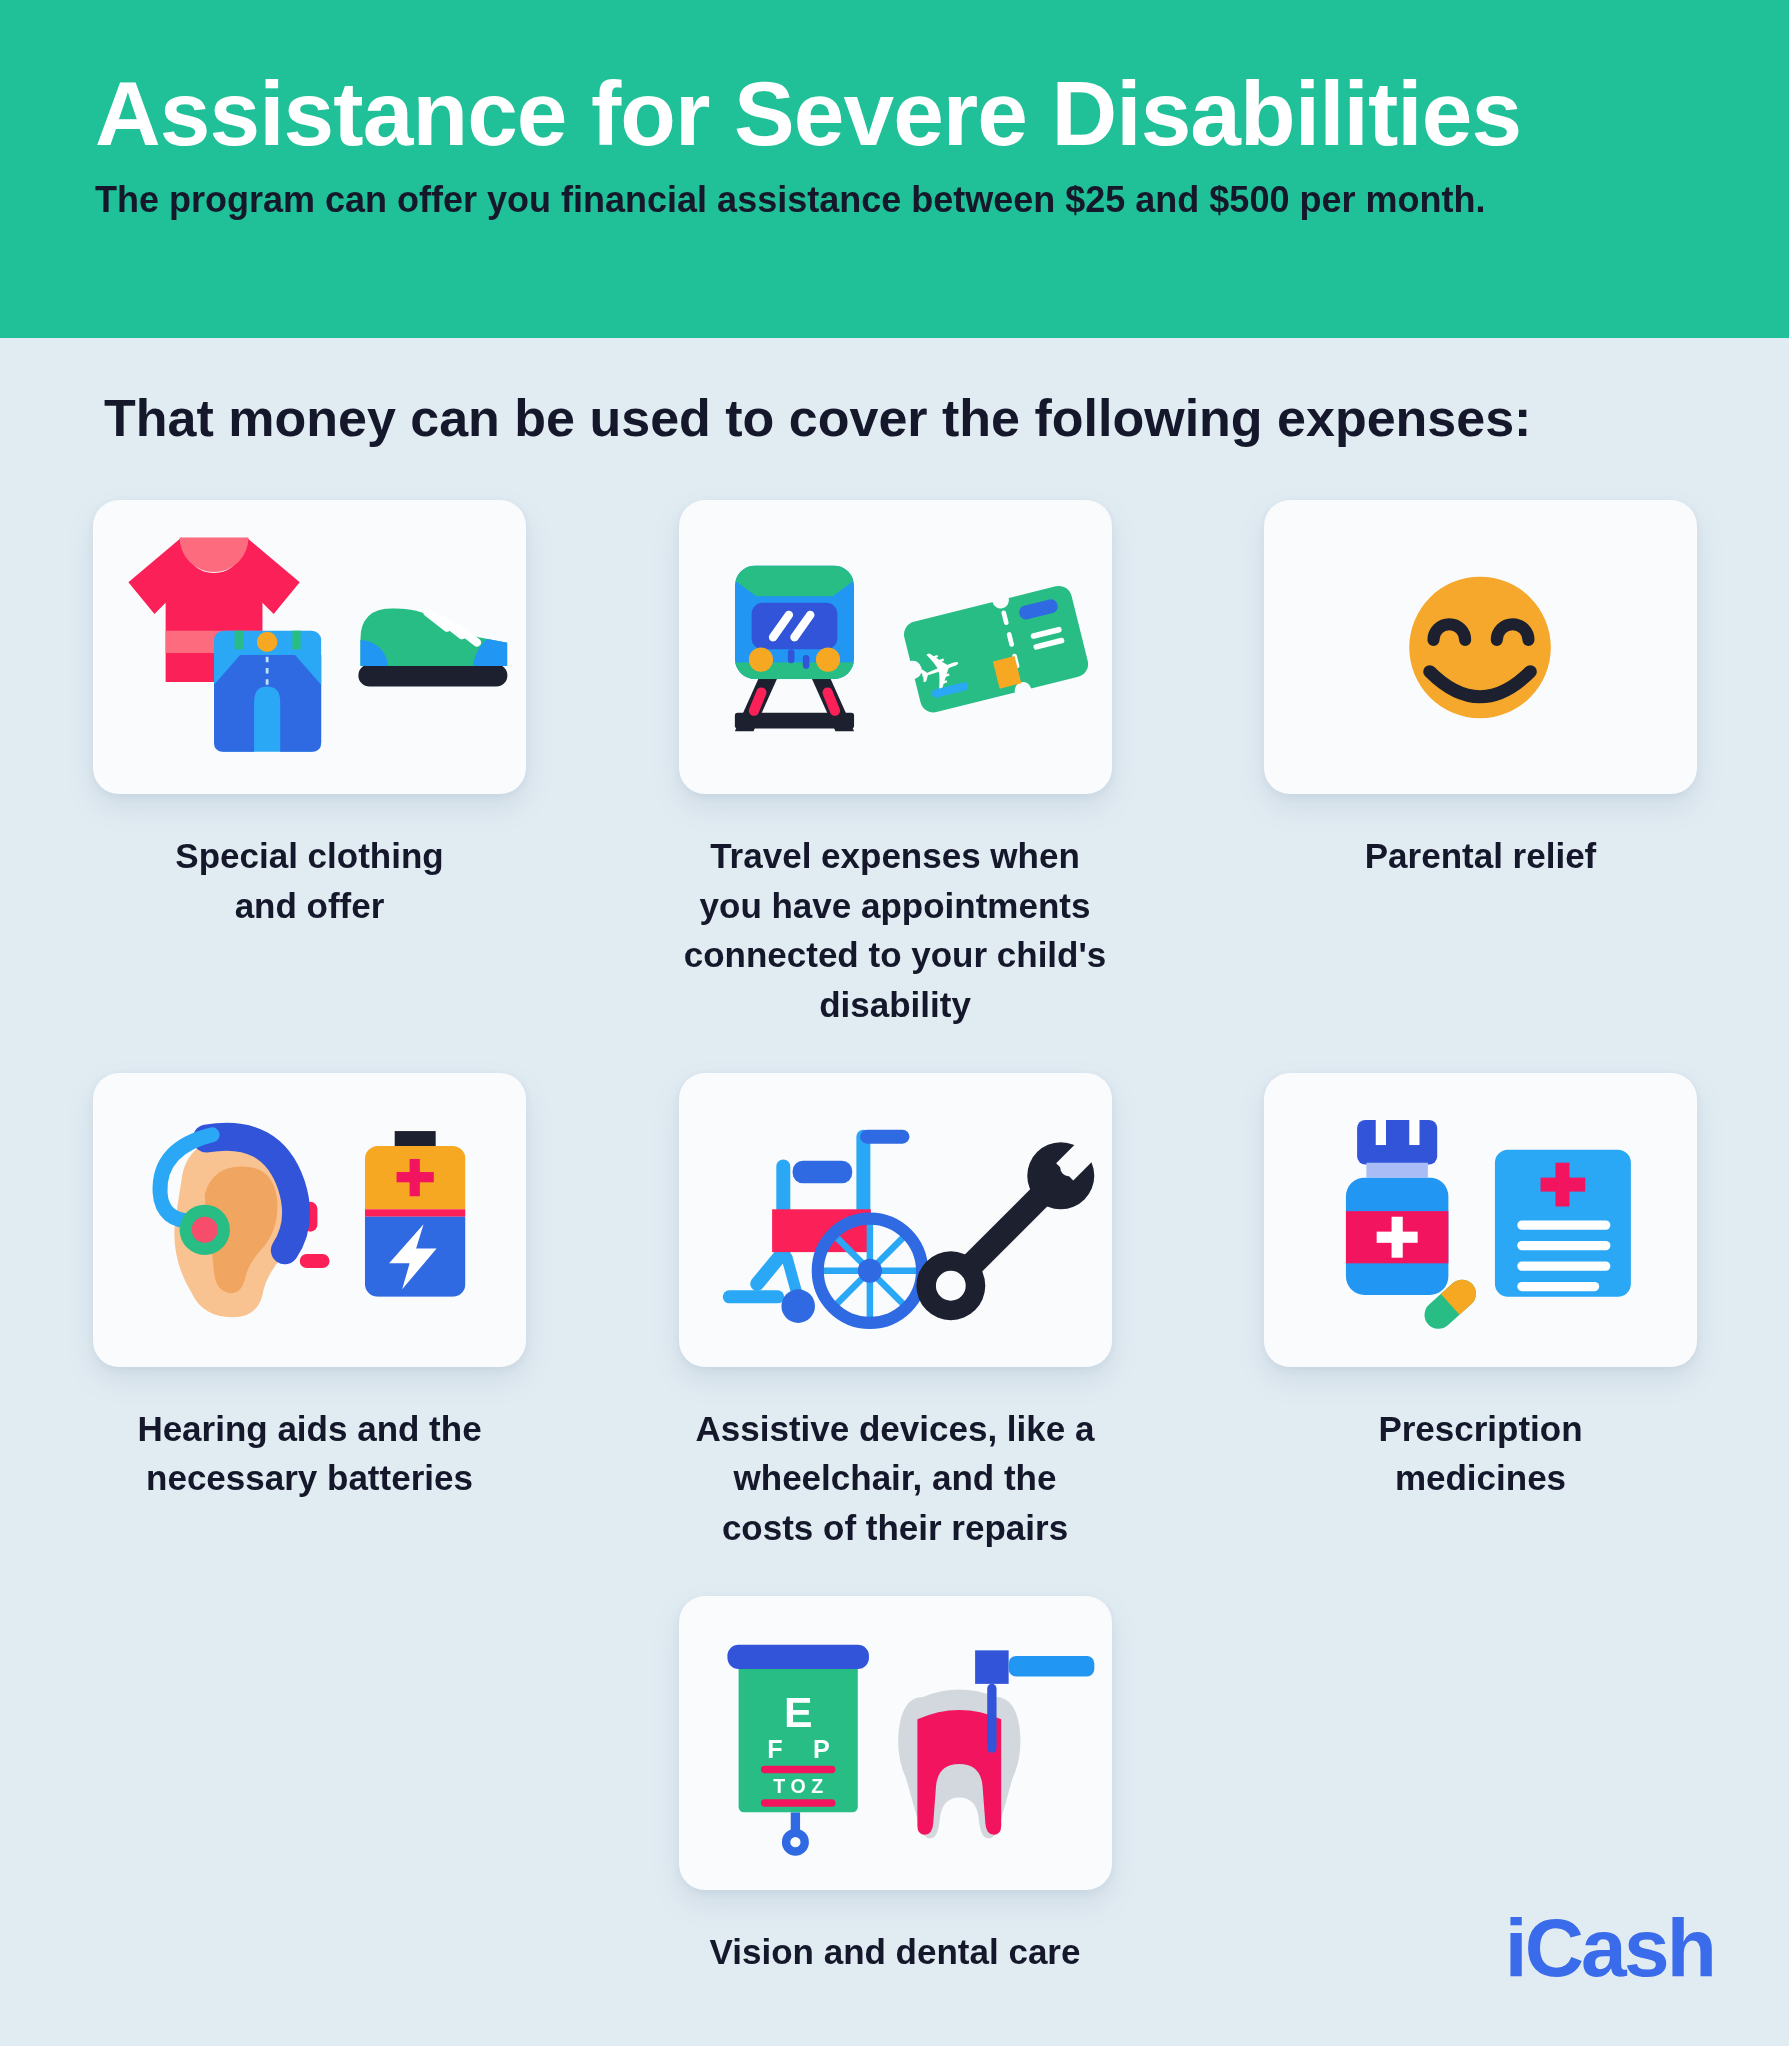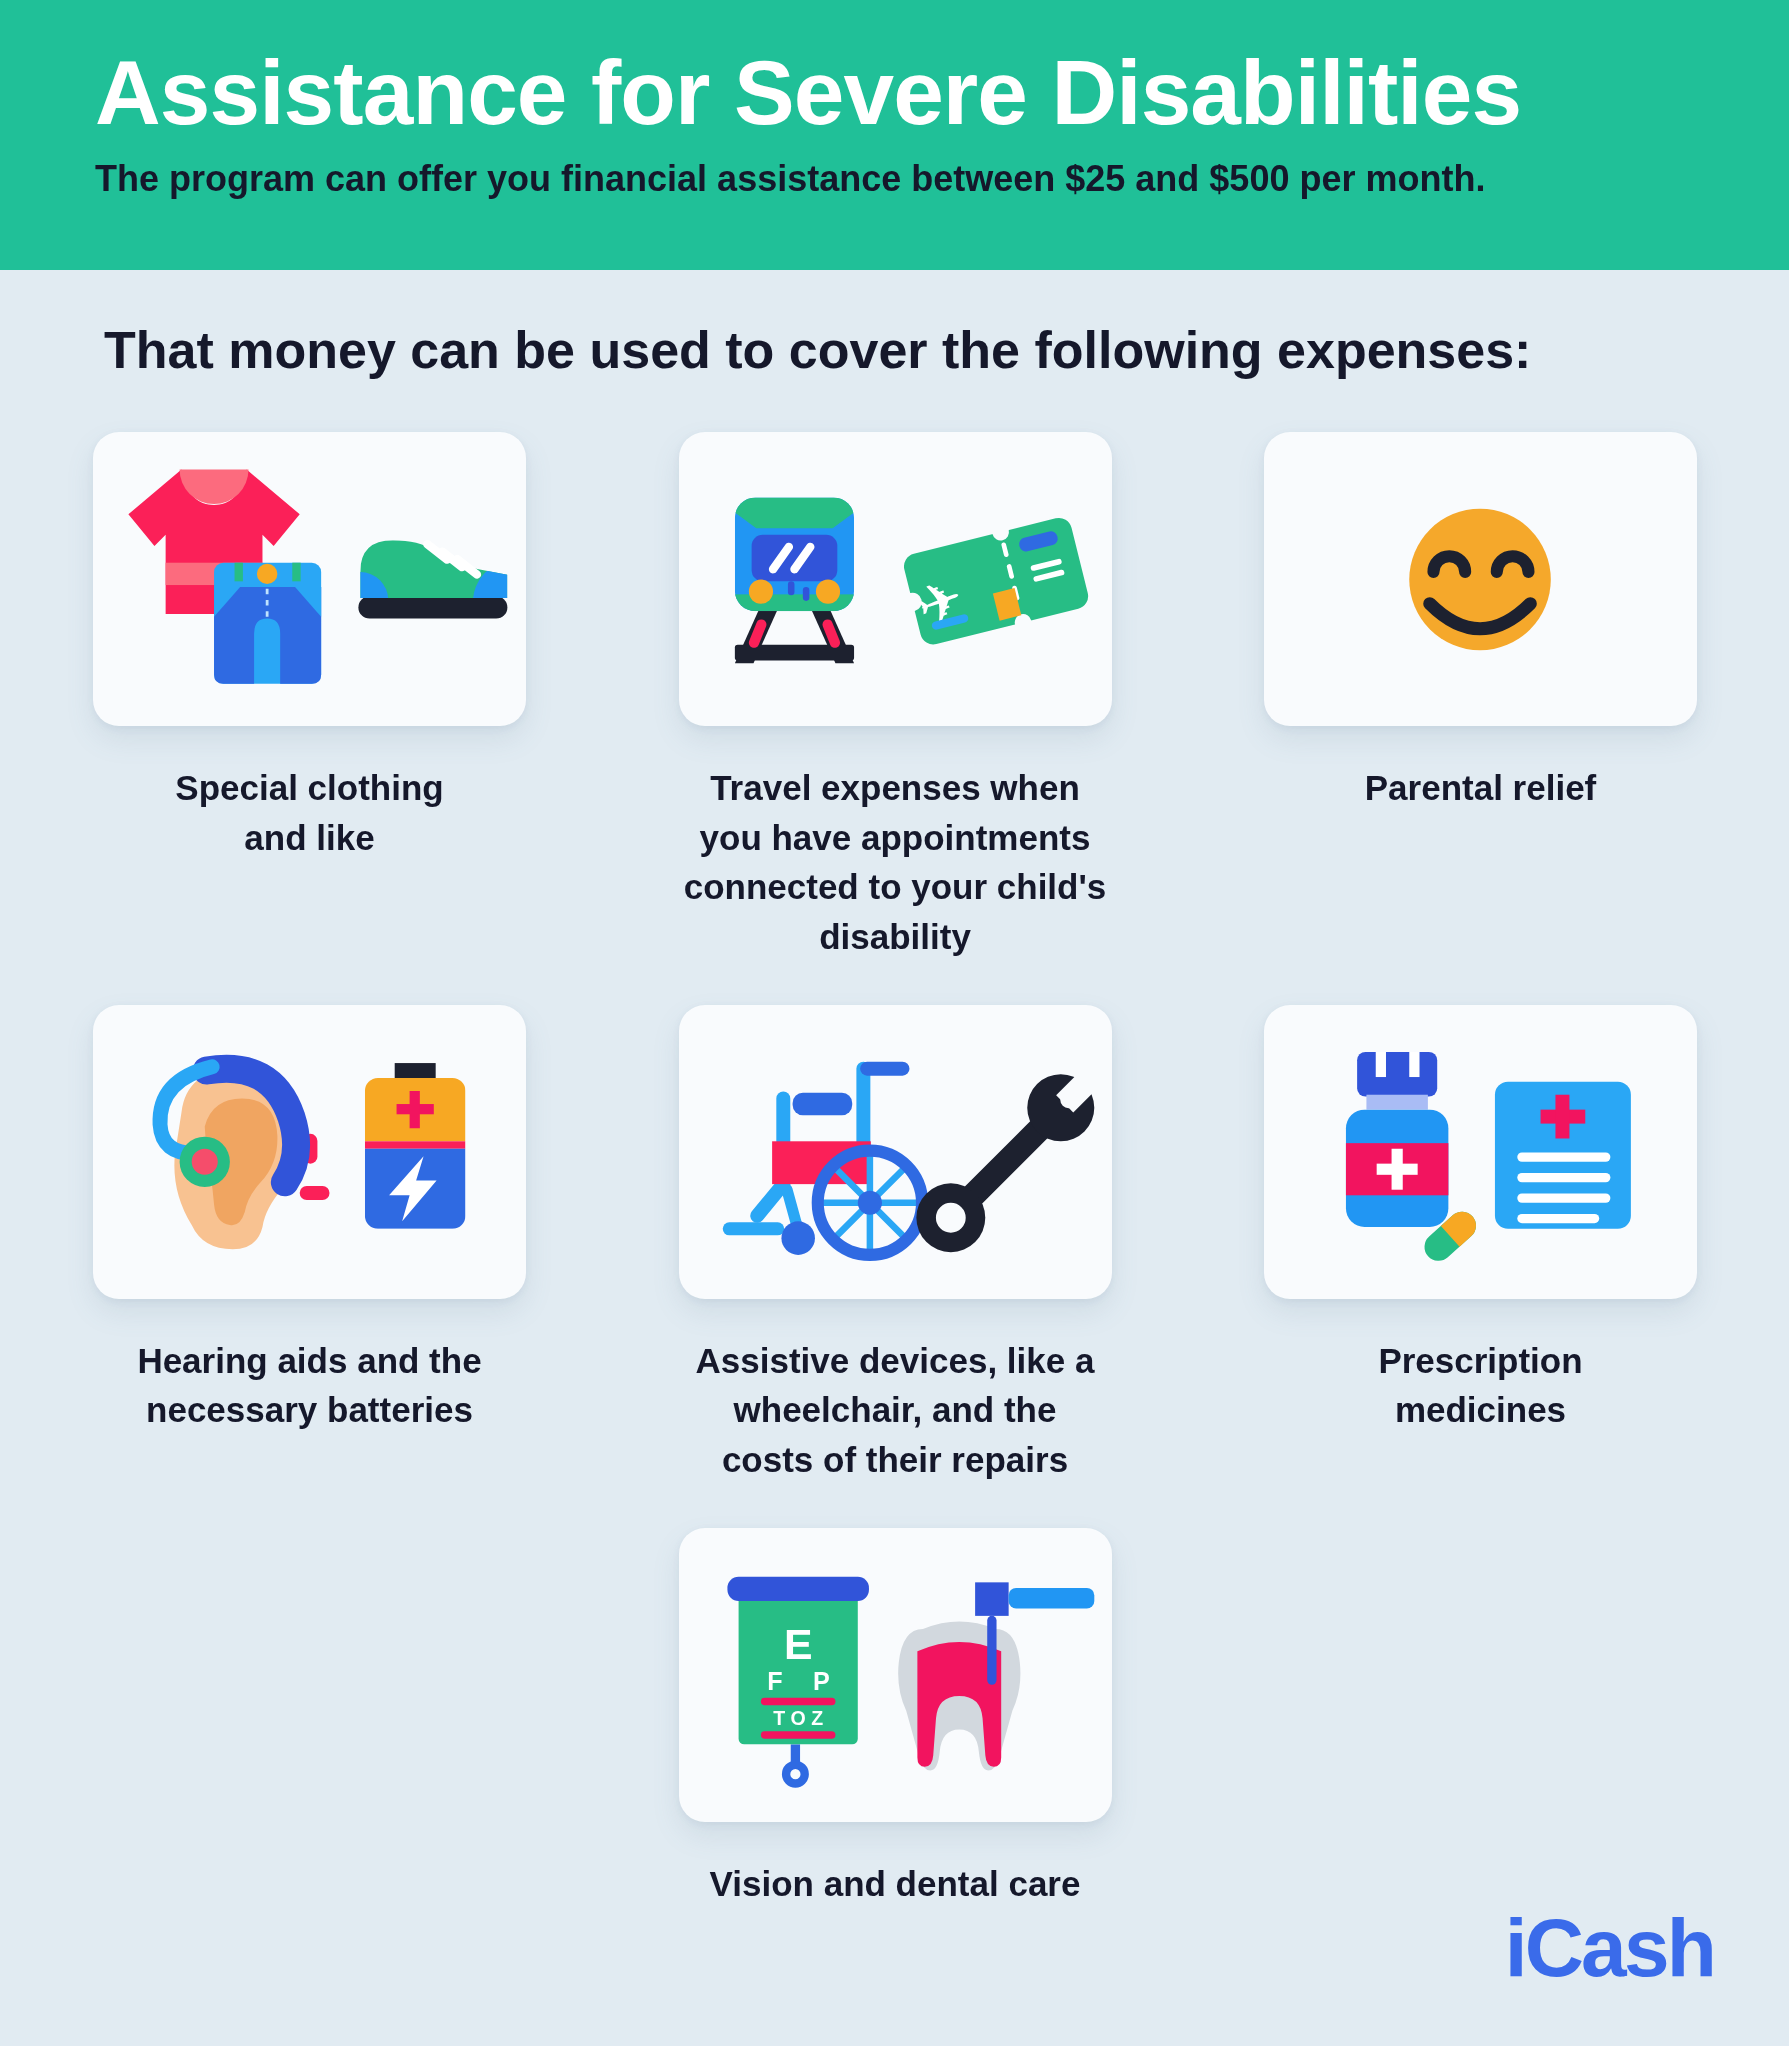--- a/index.html
+++ b/index.html
@@ -9,21 +9,21 @@
     --smiley-yellow:#f5a82b; --peach:#f8c291; --peach-dark:#f0a561; --tooth-gray:#d2d8de;
     --icon-black:#1d212f; --logo-blue:#3a6bea; --white:#ffffff;
   }
   *{margin:0;padding:0;box-sizing:border-box;}
   html,body{background:#cfd8e0;}
   .page{
     width:1790px;height:2046px;position:relative;overflow:hidden;
     background:var(--page-bg);
     font-family:"Liberation Sans",sans-serif;color:var(--text-dark);
   }
-  .header{height:270px;background:var(--header-green);padding:43px 56px 0 95px;}
+  .header{height:338px;background:var(--header-green);padding:64px 56px 0 95px;}
   .header h1{font-size:91px;font-weight:bold;color:var(--white);letter-spacing:-0.9px;line-height:1.1;}
   .header .subtitle{font-size:36px;font-weight:bold;margin-top:15px;}
   .section-heading{margin:50px 93px 0 104px;font-size:52px;font-weight:bold;}
   .row{display:grid;grid-template-columns:repeat(3,433px);justify-content:space-between;
        padding:0 93px;align-items:start;}
   .row.first{margin-top:52px;}
   .row + .row{margin-top:43px;}
   .cell{display:flex;flex-direction:column;align-items:center;}
   .cell.center-col{grid-column:2;}
   .card{width:433px;height:294px;border-radius:26px;background:var(--card-bg);
@@ -85,21 +85,21 @@
             <circle class="f-sky" cx="452" cy="182" r="44"></circle>
           </g>
           <g class="f-white">
             <rect x="352" y="124" width="36" height="9" rx="4.5" transform="rotate(38 370 128)"></rect>
             <rect x="368" y="132" width="36" height="9" rx="4.5" transform="rotate(38 386 136)"></rect>
             <rect x="384" y="140" width="36" height="9" rx="4.5" transform="rotate(38 402 144)"></rect>
           </g>
         </svg>
       </div>
       <div class="caption">Special clothing
-and like</div>
+and offer</div>
     </div>
 
     <div class="cell">
       <div class="card">
         <svg width="433" height="294" viewBox="0 0 465 315">
 
           <g class="f-black">
             <polygon points="86,190 106,190 80,248 60,248"></polygon>
             <polygon points="142,190 162,190 188,248 168,248"></polygon>
             <rect x="60" y="228" width="128" height="17" rx="3"></rect>

